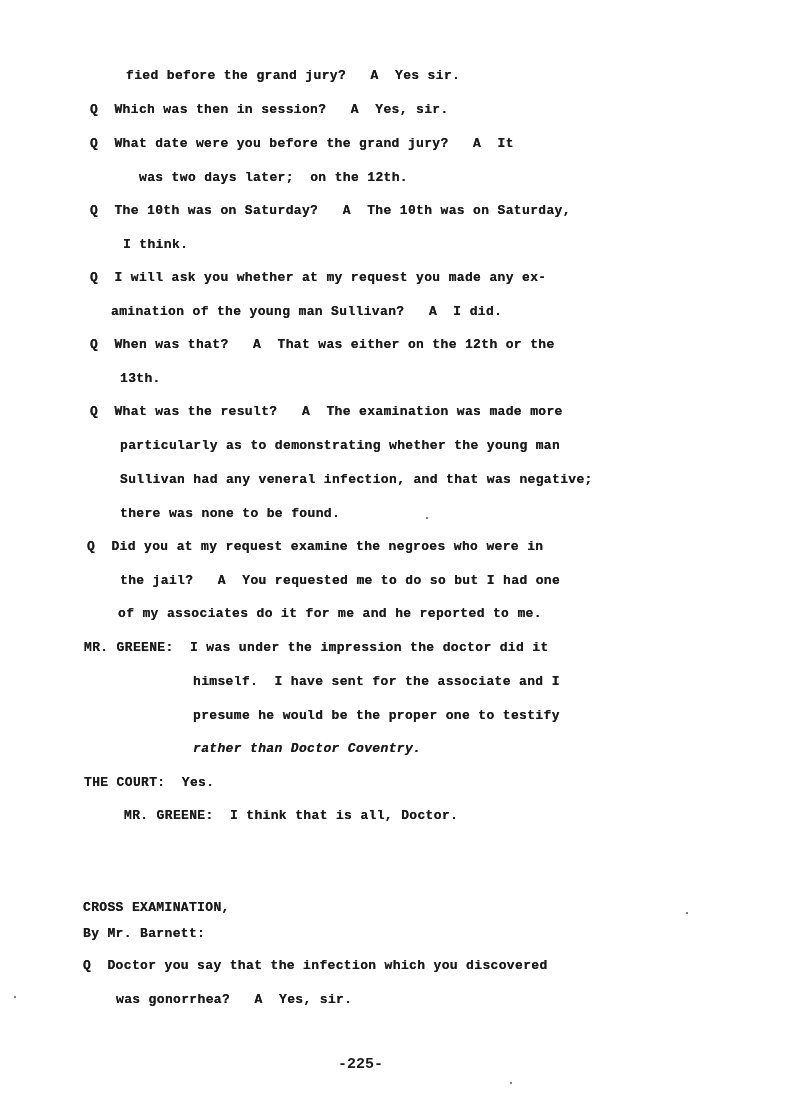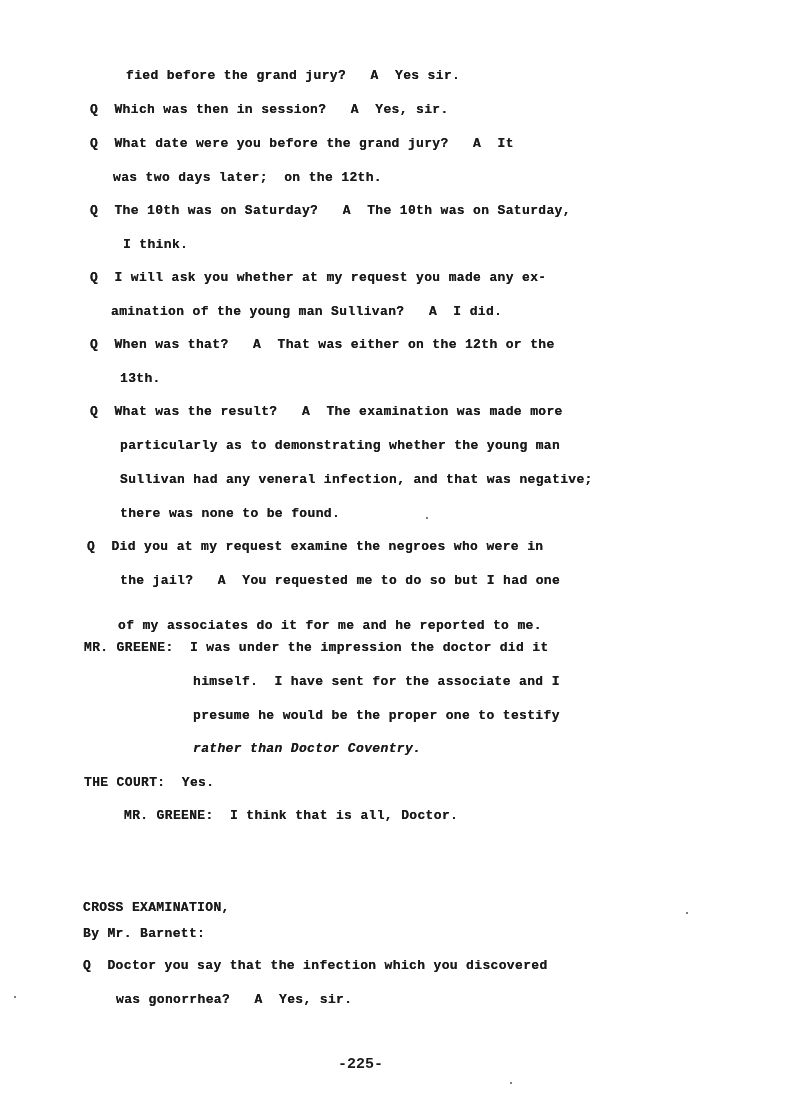--- a/index.html
+++ b/index.html
@@ -16,34 +16,34 @@
   .page-number { position: absolute; left: 338px; top: 1056px; font-size: 15px; font-weight: bold; white-space: pre; }
   .speck { position: absolute; width: 2px; height: 2px; background: #555; border-radius: 1px; }
 </style>
 </head>
 <body>
 
 <div id="page">
     <div class="line" style="left: 126px; top: 66px;">fied before the grand jury?   A  Yes sir.</div>
     <div class="line" style="left: 90px; top: 100px;">Q  Which was then in session?   A  Yes, sir.</div>
     <div class="line" style="left: 90px; top: 134px;">Q  What date were you before the grand jury?   A  It</div>
-    <div class="line" style="left: 113px; top: 168px; text-align: center;">was two days later;  on the 12th.</div>
+    <div class="line" style="left: 139px; top: 168px; text-align: center;">was two days later;  on the 12th.</div>
     <div class="line" style="left: 90px; top: 201px;">Q  The 10th was on Saturday?   A  The 10th was on Saturday,</div>
     <div class="line" style="left: 123px; top: 235px;">I think.</div>
     <div class="line" style="left: 90px; top: 268px;">Q  I will ask you whether at my request you made any ex-</div>
     <div class="line" style="left: 111px; top: 302px;">amination of the young man Sullivan?   A  I did.</div>
     <div class="line" style="left: 90px; top: 335px;">Q  When was that?   A  That was either on the 12th or the</div>
     <div class="line" style="left: 120px; top: 369px;">13th.</div>
     <div class="line" style="left: 90px; top: 402px;">Q  What was the result?   A  The examination was made more</div>
     <div class="line" style="left: 120px; top: 436px;">particularly as to demonstrating whether the young man</div>
     <div class="line" style="left: 120px; top: 470px; text-align: center;">Sullivan had any veneral infection, and that was negative;</div>
     <div class="line" style="left: 120px; top: 504px;">there was none to be found.</div>
     <div class="line" style="left: 87px; top: 537px;">Q  Did you at my request examine the negroes who were in</div>
     <div class="line" style="left: 120px; top: 571px; text-align: right;">the jail?   A  You requested me to do so but I had one</div>
-    <div class="line" style="left: 118px; top: 604px; margin-top: 12px;">of my associates do it for me and he reported to me.</div>
+    <div class="line" style="left: 118px; top: 604px;">of my associates do it for me and he reported to me.</div>
     <div class="line" style="left: 84px; top: 638px;">MR. GREENE:  I was under the impression the doctor did it</div>
     <div class="line" style="left: 193px; top: 672px;">himself.  I have sent for the associate and I</div>
     <div class="line" style="left: 193px; top: 706px;">presume he would be the proper one to testify</div>
     <div class="line" style="left: 193px; top: 739px; font-style: italic;">rather than Doctor Coventry.</div>
     <div class="line" style="left: 84px; top: 773px; text-align: right;">THE COURT:  Yes.</div>
     <div class="line" style="left: 84px; top: 806px; padding-left: 40px;">MR. GREENE:  I think that is all, Doctor.</div>
     <div class="line" style="left: 83px; top: 890px; margin-top: 8px;">CROSS EXAMINATION,</div>
     <div class="line" style="left: 83px; top: 924px;">By Mr. Barnett:</div>
     <div class="line" style="left: 83px; top: 956px;">Q  Doctor you say that the infection which you discovered</div>
     <div class="line" style="left: 116px; top: 990px;">was gonorrhea?   A  Yes, sir.</div>

